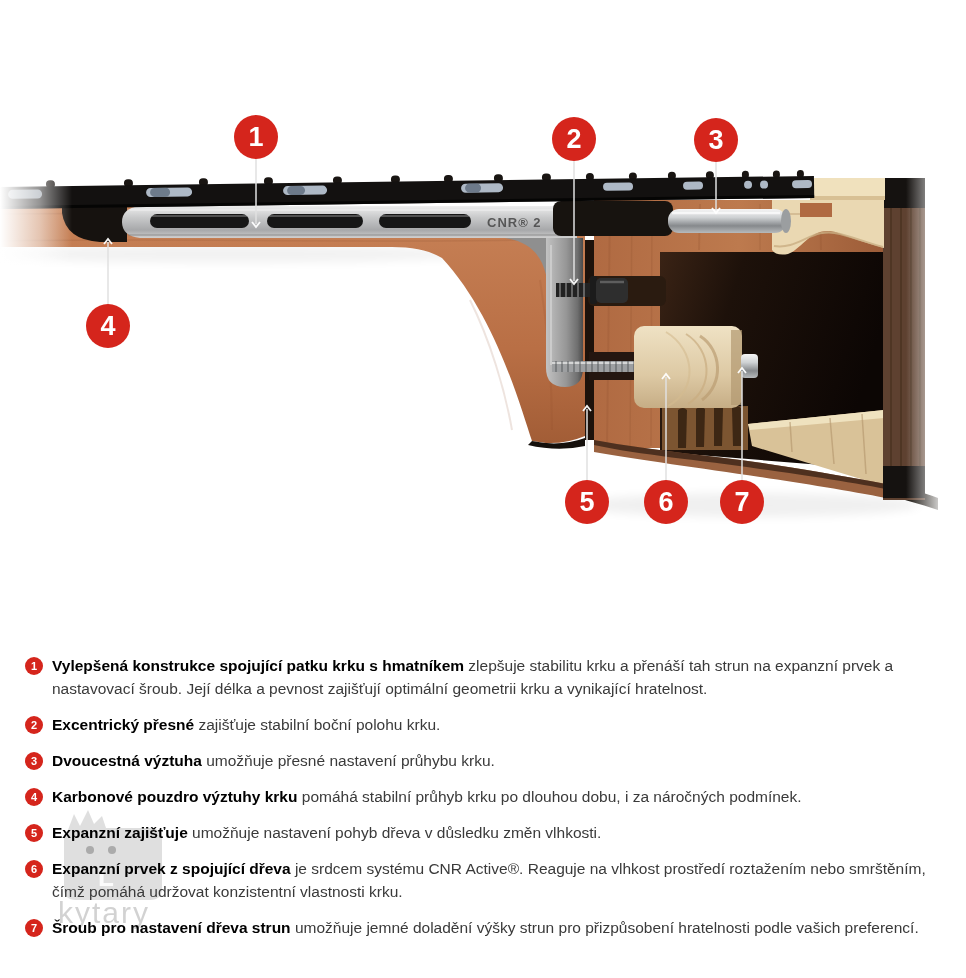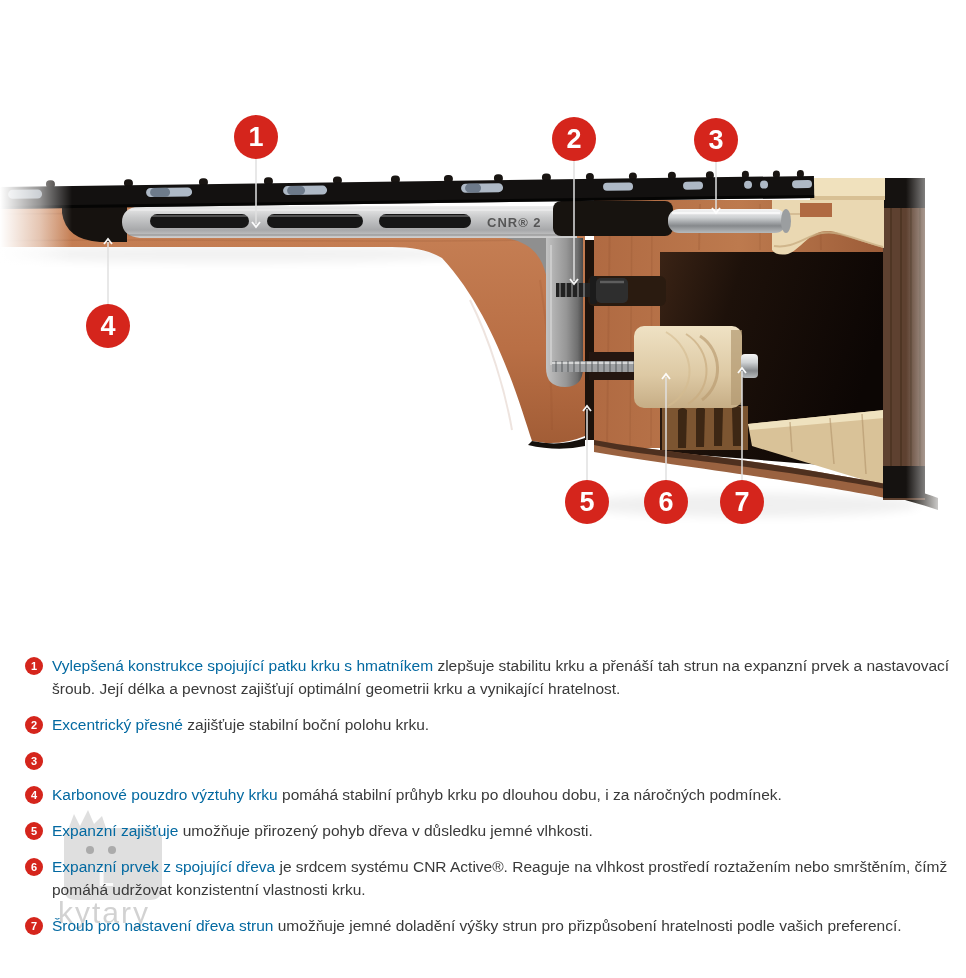--- a/index.html
+++ b/index.html
@@ -17,21 +17,21 @@
     display:flex; align-items:center; justify-content:center; line-height:1;
   }
   .legend { position:relative; z-index:2; padding:12px 16px 0 25px; }
   .legend-item { display:flex; align-items:flex-start; margin-bottom:13px; }
   .badge-sm {
     flex:0 0 18px; width:18px; height:18px; border-radius:50%;
     background:#d5251c; color:#fff; font-size:11px; font-weight:700;
     display:flex; align-items:center; justify-content:center; margin:3px 9px 0 0; line-height:1;
   }
   .legend-text { color:#3a3a3a; font-size:15.5px; line-height:23px; max-width:900px; }
-  .legend-text b { font-weight:400; color:#0369a1;margin-top:39px; }
+  .legend-text b { font-weight:700; color:#000000;margin-top:39px; }
   .watermark { position:absolute; left:50px; top:808px; z-index:1; }
 </style>
 </head>
 <body>
 
 <div class="photo-wrap">
 
   <svg class="illustration" width="966" height="642" viewBox="0 0 966 642">
     <defs>
       <linearGradient id="gMetal" x1="0" y1="0" x2="0" y2="1">
@@ -319,28 +319,29 @@
   <div class="legend-item">
     <div class="badge-sm">1</div>
     <div class="legend-text"><b>Vylepšená konstrukce spojující patku krku s hmatníkem</b><span> zlepšuje stabilitu krku a přenáší tah strun na expanzní prvek a nastavovací šroub. Její délka a pevnost zajišťují optimální geometrii krku a vynikající hratelnost.</span></div>
   </div>
   <div class="legend-item">
     <div class="badge-sm">2</div>
     <div class="legend-text"><b>Excentrický přesné</b><span> zajišťuje stabilní boční polohu krku.</span></div>
   </div>
   <div class="legend-item">
     <div class="badge-sm">3</div>
+    <div class="legend-text"><b>Dvoucestná výztuha</b><span> umožňuje přesné nastavení průhybu krku.</span></div>
   </div>
   <div class="legend-item">
     <div class="badge-sm">4</div>
     <div class="legend-text"><b>Karbonové pouzdro výztuhy krku</b><span> pomáhá stabilní průhyb krku po dlouhou dobu, i za náročných podmínek.</span></div>
   </div>
   <div class="legend-item">
     <div class="badge-sm">5</div>
-    <div class="legend-text"><b>Expanzní zajišťuje</b><span> umožňuje přirozený pohyb dřeva v důsledku jemné vlhkosti.</span></div>
+    <div class="legend-text"><b>Expanzní zajišťuje</b><span> umožňuje nastavení pohyb dřeva v důsledku změn vlhkosti.</span></div>
   </div>
   <div class="legend-item">
     <div class="badge-sm">6</div>
     <div class="legend-text"><b>Expanzní prvek z spojující dřeva</b><span> je srdcem systému CNR Active®. Reaguje na vlhkost prostředí roztažením nebo smrštěním, čímž pomáhá udržovat konzistentní vlastnosti krku.</span></div>
   </div>
   <div class="legend-item">
     <div class="badge-sm">7</div>
     <div class="legend-text"><b>Šroub pro nastavení dřeva strun</b><span> umožňuje jemné doladění výšky strun pro přizpůsobení hratelnosti podle vašich preferencí.</span></div>
   </div>
 </div>

